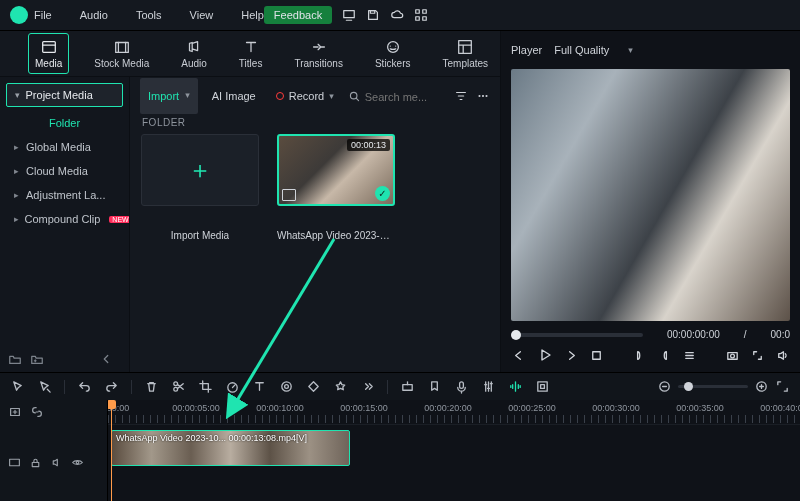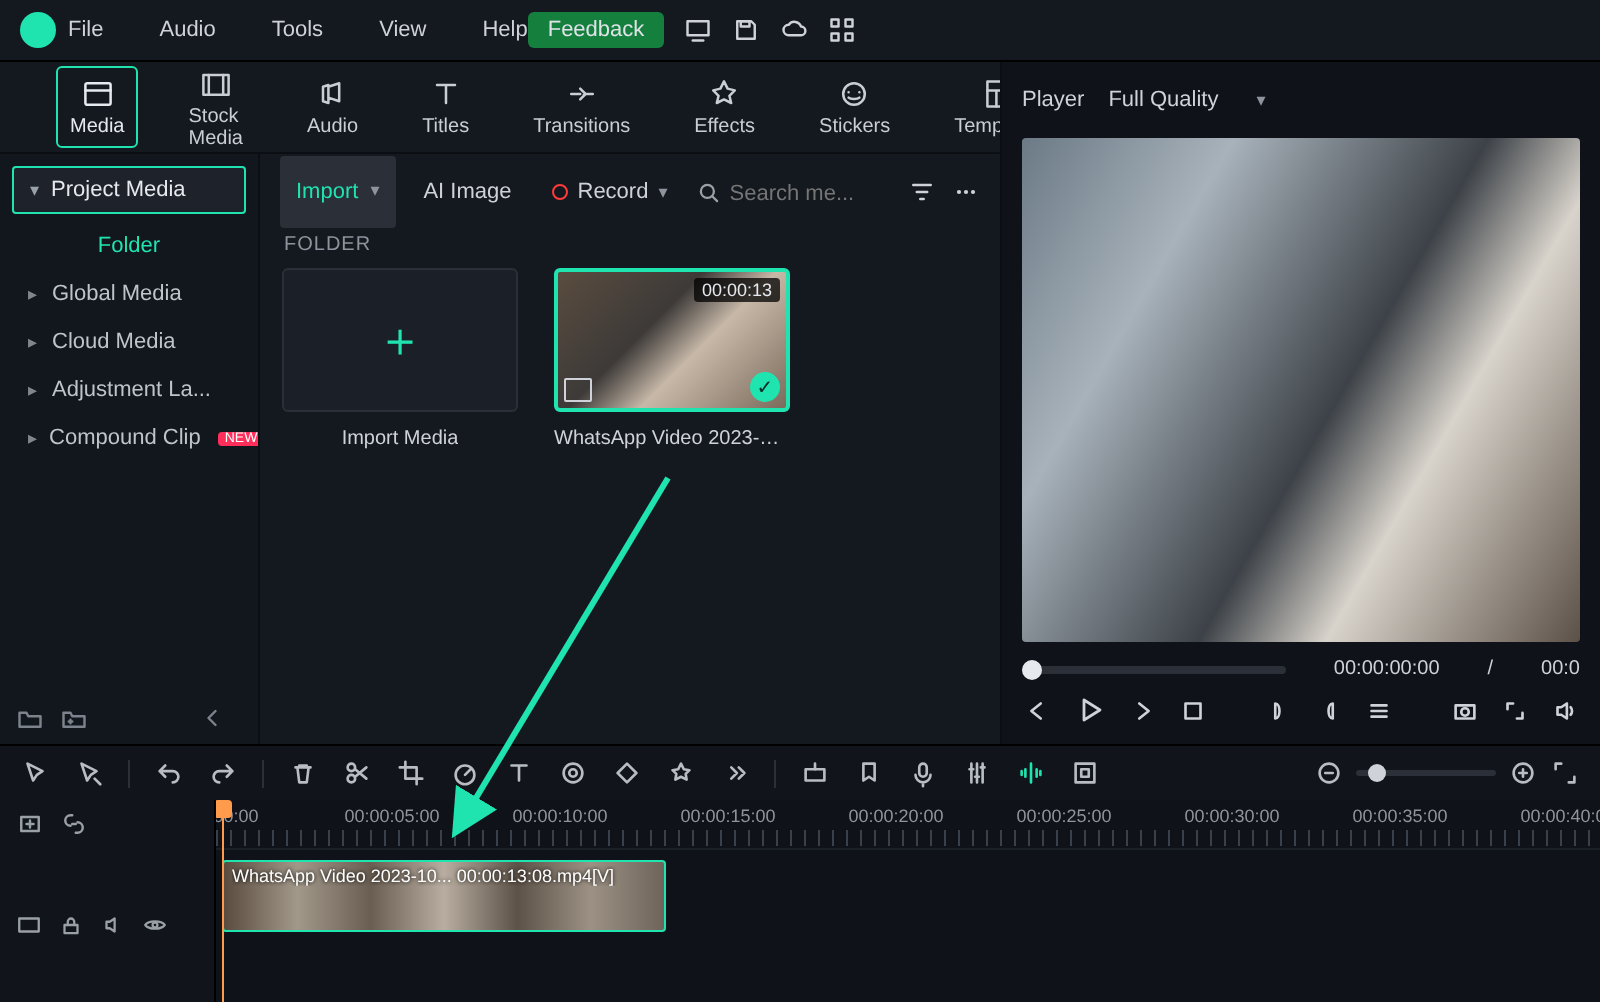--- a/index.html
+++ b/index.html
@@ -47,21 +47,21 @@
   .tb-btn{display:flex;align-items:center;gap:5px;background:transparent;color:#cfd3d9;font-size:11px;padding:4px 6px;cursor:pointer;border-radius:2px}
   .tb-btn .dot{width:8px;height:8px;border:1.5px solid #ff3b3b;border-radius:50%}
   .tb-btn .car{font-size:9px;color:#8e949d}
   .search-wrap{display:flex;align-items:flex-end;gap:4px;color:#9aa0a8;flex:1}
   .search-wrap .si{width:13px;height:13px}
   .search-wrap input{background:transparent;border:none;outline:none;color:#cfd3d9;font-size:11px;width:70px}
   .mt-ic{width:14px;height:14px;color:#cfd3d9;cursor:pointer}
 
   .folder-label{color:#8e949d;font-size:10px;letter-spacing:.5px;margin:8px 0 6px 2px}
   .thumb-row{display:flex;gap:16px}
-  .thumb-card{width:120px;display:flex;flex-direction:column;align-items:center;gap:8px}
+  .thumb-card{width:120px;display:flex;flex-direction:column;align-items:center;gap:24px}
   .thumb{width:118px;height:72px;background:#1b2028;border:1px solid #2a2f38;border-radius:3px;position:relative;display:flex;align-items:center;justify-content:center;cursor:pointer}
   .thumb.sel{border:2px solid #1fe4b0}
   .thumb .plus{font-size:24px;color:#1fe4b0;font-weight:300}
   .thumb .dur{position:absolute;top:3px;right:3px;background:rgba(0,0,0,.75);color:#e6e9ed;font-size:9px;padding:1px 4px;border-radius:2px}
   .thumb .ar{position:absolute;bottom:3px;left:3px;width:14px;height:12px;border:1px solid #cfd3d9;border-radius:1px}
   .thumb .ok{position:absolute;bottom:3px;right:3px;width:15px;height:15px;border-radius:50%;background:#1fe4b0;color:#0c2b22;font-size:10px;display:flex;align-items:center;justify-content:center}
   .thumb-vid{background:linear-gradient(135deg,#5a4c3f 0%,#3d3a38 40%,#c7b8a8 60%,#7a6b5c 100%)}
   .thumb-name{font-size:10px;color:#cfd3d9;text-align:center;white-space:nowrap;overflow:hidden;text-overflow:ellipsis;max-width:118px}
 
   
@@ -95,21 +95,21 @@
   .tl-head .ic{width:14px;height:14px;cursor:pointer}
   .track-ctrl{flex:1;display:flex;align-items:center;gap:8px;padding:0 8px;color:#9aa0a8}
   .track-ctrl .ic{width:13px;height:13px;cursor:pointer}
   .tl-right{flex:1;position:relative;overflow:hidden}
   .playhead{position:absolute;left:3px;top:0;bottom:0;width:1px;background:#ff9b4a;z-index:5}
   .playhead::before{content:"";position:absolute;top:0;left:-4px;width:9px;height:9px;background:#ff9b4a;border-radius:2px}
   .ruler{height:24px;display:flex;position:relative;color:#8e949d;font-size:9px}
   .ruler .tick{position:absolute;top:3px;transform:translateX(-50%);white-space:nowrap}
   .ruler .mticks{position:absolute;top:15px;left:0;right:0;height:8px;background:repeating-linear-gradient(90deg,#3a404a 0 1px,transparent 1px 7px)}
   .track-lane{height:46px;position:relative;border-top:1px solid #1a1e25}
-  .clip{position:absolute;left:3px;top:5px;height:36px;width:222px;border:1.5px solid #1fe4b0;border-radius:2px;background:linear-gradient(90deg,#5a4c3f,#a2988a,#6a5e52,#b8ada0,#5d5247,#9c9184,#6f645a);overflow:hidden;cursor:pointer}
+  .clip{position:absolute;left:3px;top:5px;height:36px;width:239px;border:1.5px solid #1fe4b0;border-radius:2px;background:linear-gradient(90deg,#5a4c3f,#a2988a,#6a5e52,#b8ada0,#5d5247,#9c9184,#6f645a);overflow:hidden;cursor:pointer}
   .clip .cl-lab{position:absolute;top:2px;left:4px;right:4px;font-size:9px;color:#fff;text-shadow:0 0 2px #000;white-space:nowrap;overflow:hidden;text-overflow:ellipsis}
   .clip .cl-play{position:absolute;left:-10px;top:50%;transform:translateY(-50%);width:12px;height:12px;color:#e6e9ed}
 
   
   .anno-arrow{position:absolute;left:219px;top:234px;width:130px;height:190px;z-index:60;pointer-events:none}
 
   
   .stroke{fill:none;stroke:currentColor;stroke-width:1.4;stroke-linecap:round;stroke-linejoin:round}
 </style>
 </head>
@@ -174,26 +174,20 @@
         <svg class="ic" viewBox="0 0 20 20">
             <path class="stroke" d="M5 5h10M10 5v10"></path>
           </svg>
         <span class="lbl">Titles</span>
       </div>
       <div class="ptab">
         <svg class="ic" viewBox="0 0 20 20">
             <path class="stroke" d="M4 10h5m2 0h5M9 7l3 3-3 3"></path>
           </svg>
         <span class="lbl">Transitions</span>
-      </div>
-      <div class="ptab">
-        <svg class="ic" viewBox="0 0 20 20">
-            <path class="stroke" d="M10 3l2 4 4 1-3 3 1 4-4-2-4 2 1-4-3-3 4-1z"></path>
-          </svg>
-        <span class="lbl">Effects</span>
       </div>
       <div class="ptab">
         <svg class="ic" viewBox="0 0 20 20">
             <circle class="stroke" cx="10" cy="10" r="6"></circle>
             <path class="stroke" d="M7 9h0M13 9h0M7 12c1 1 5 1 6 0"></path>
           </svg>
         <span class="lbl">Stickers</span>
       </div>
       <div class="ptab">
         <svg class="ic" viewBox="0 0 20 20">

